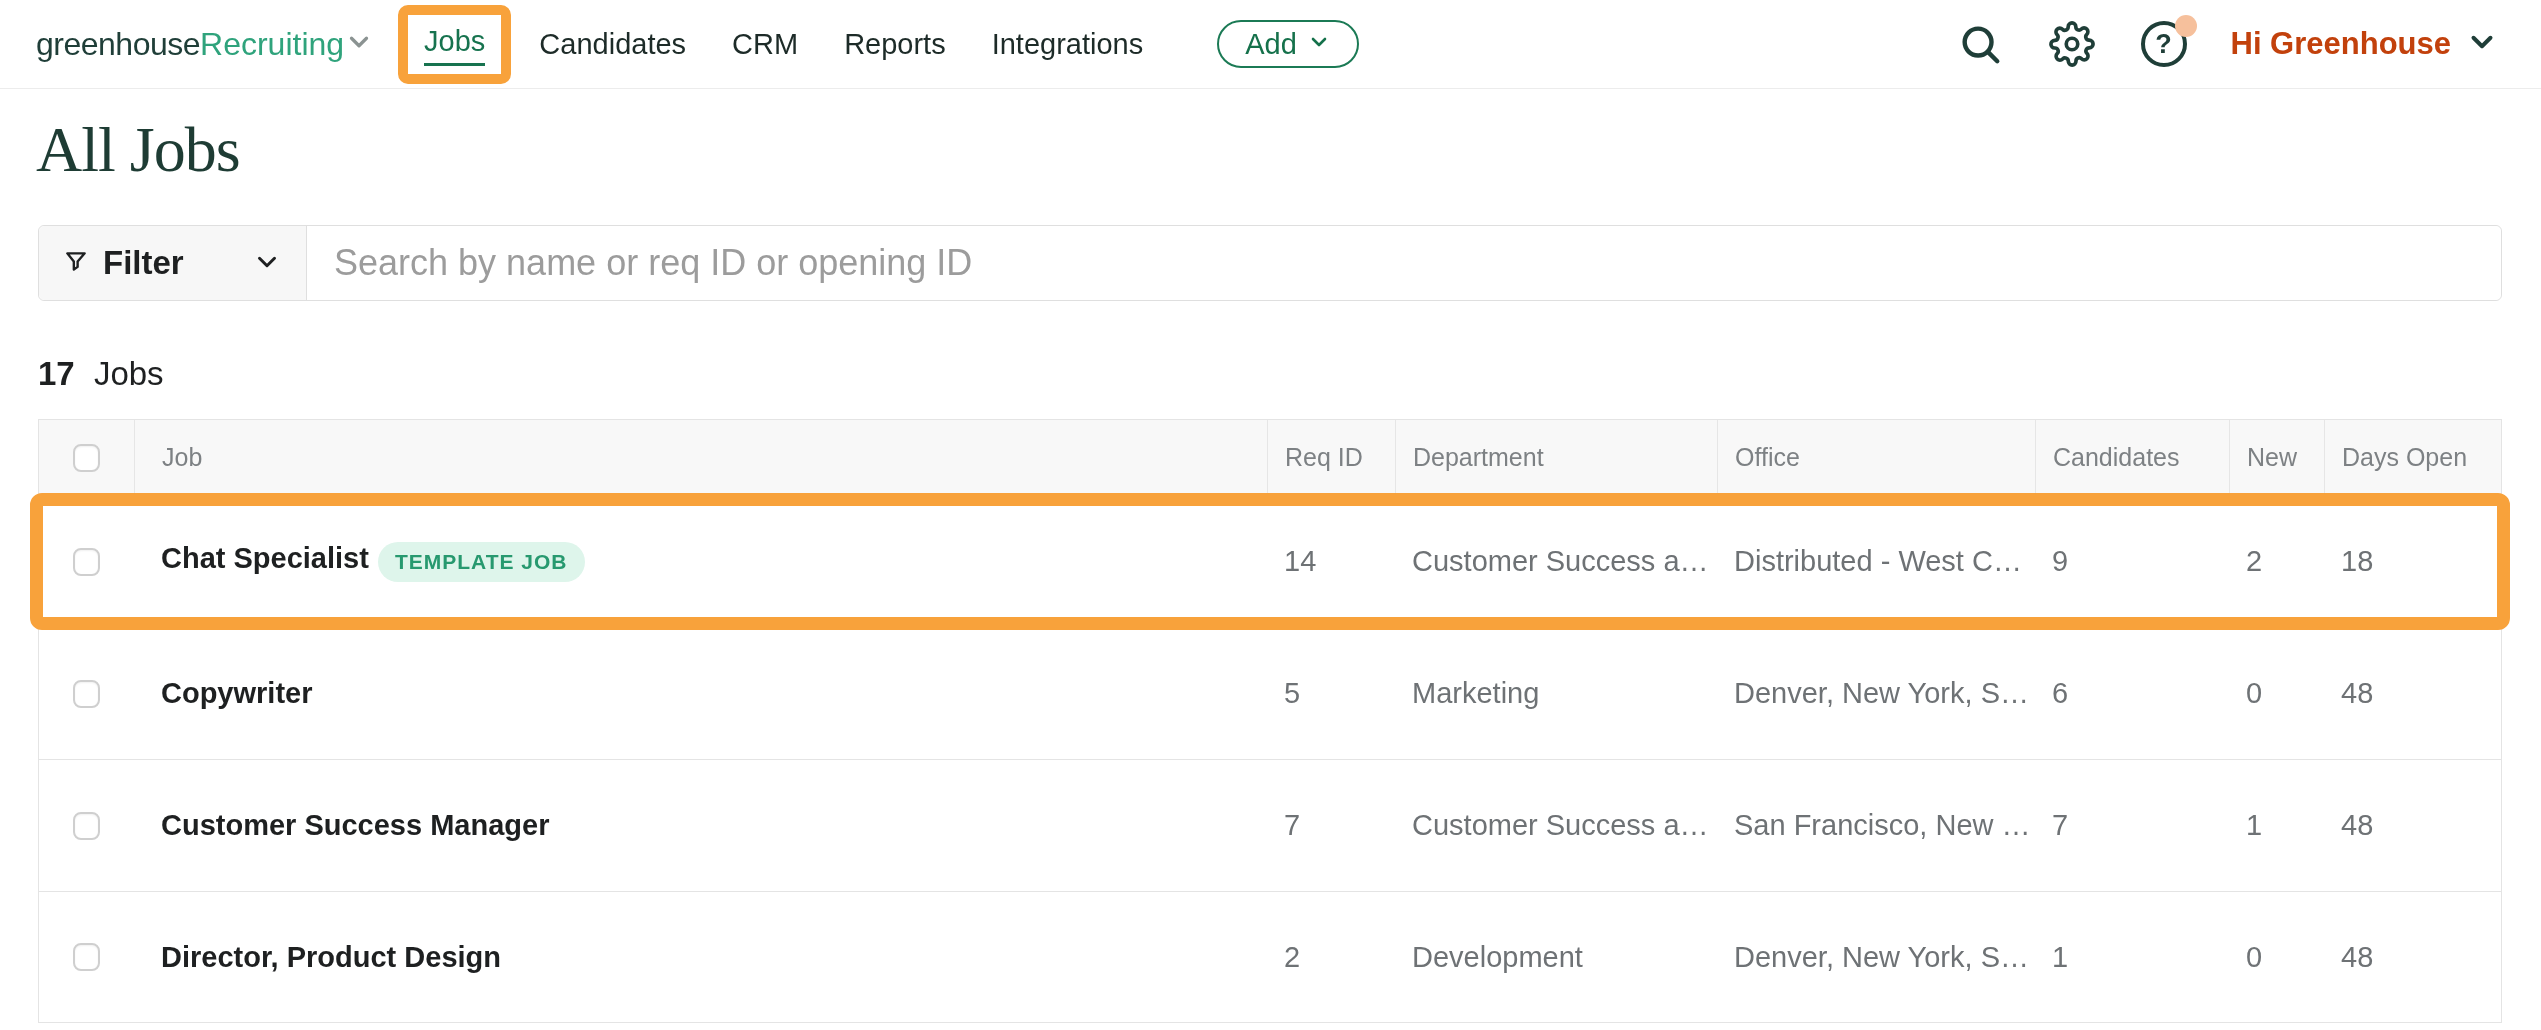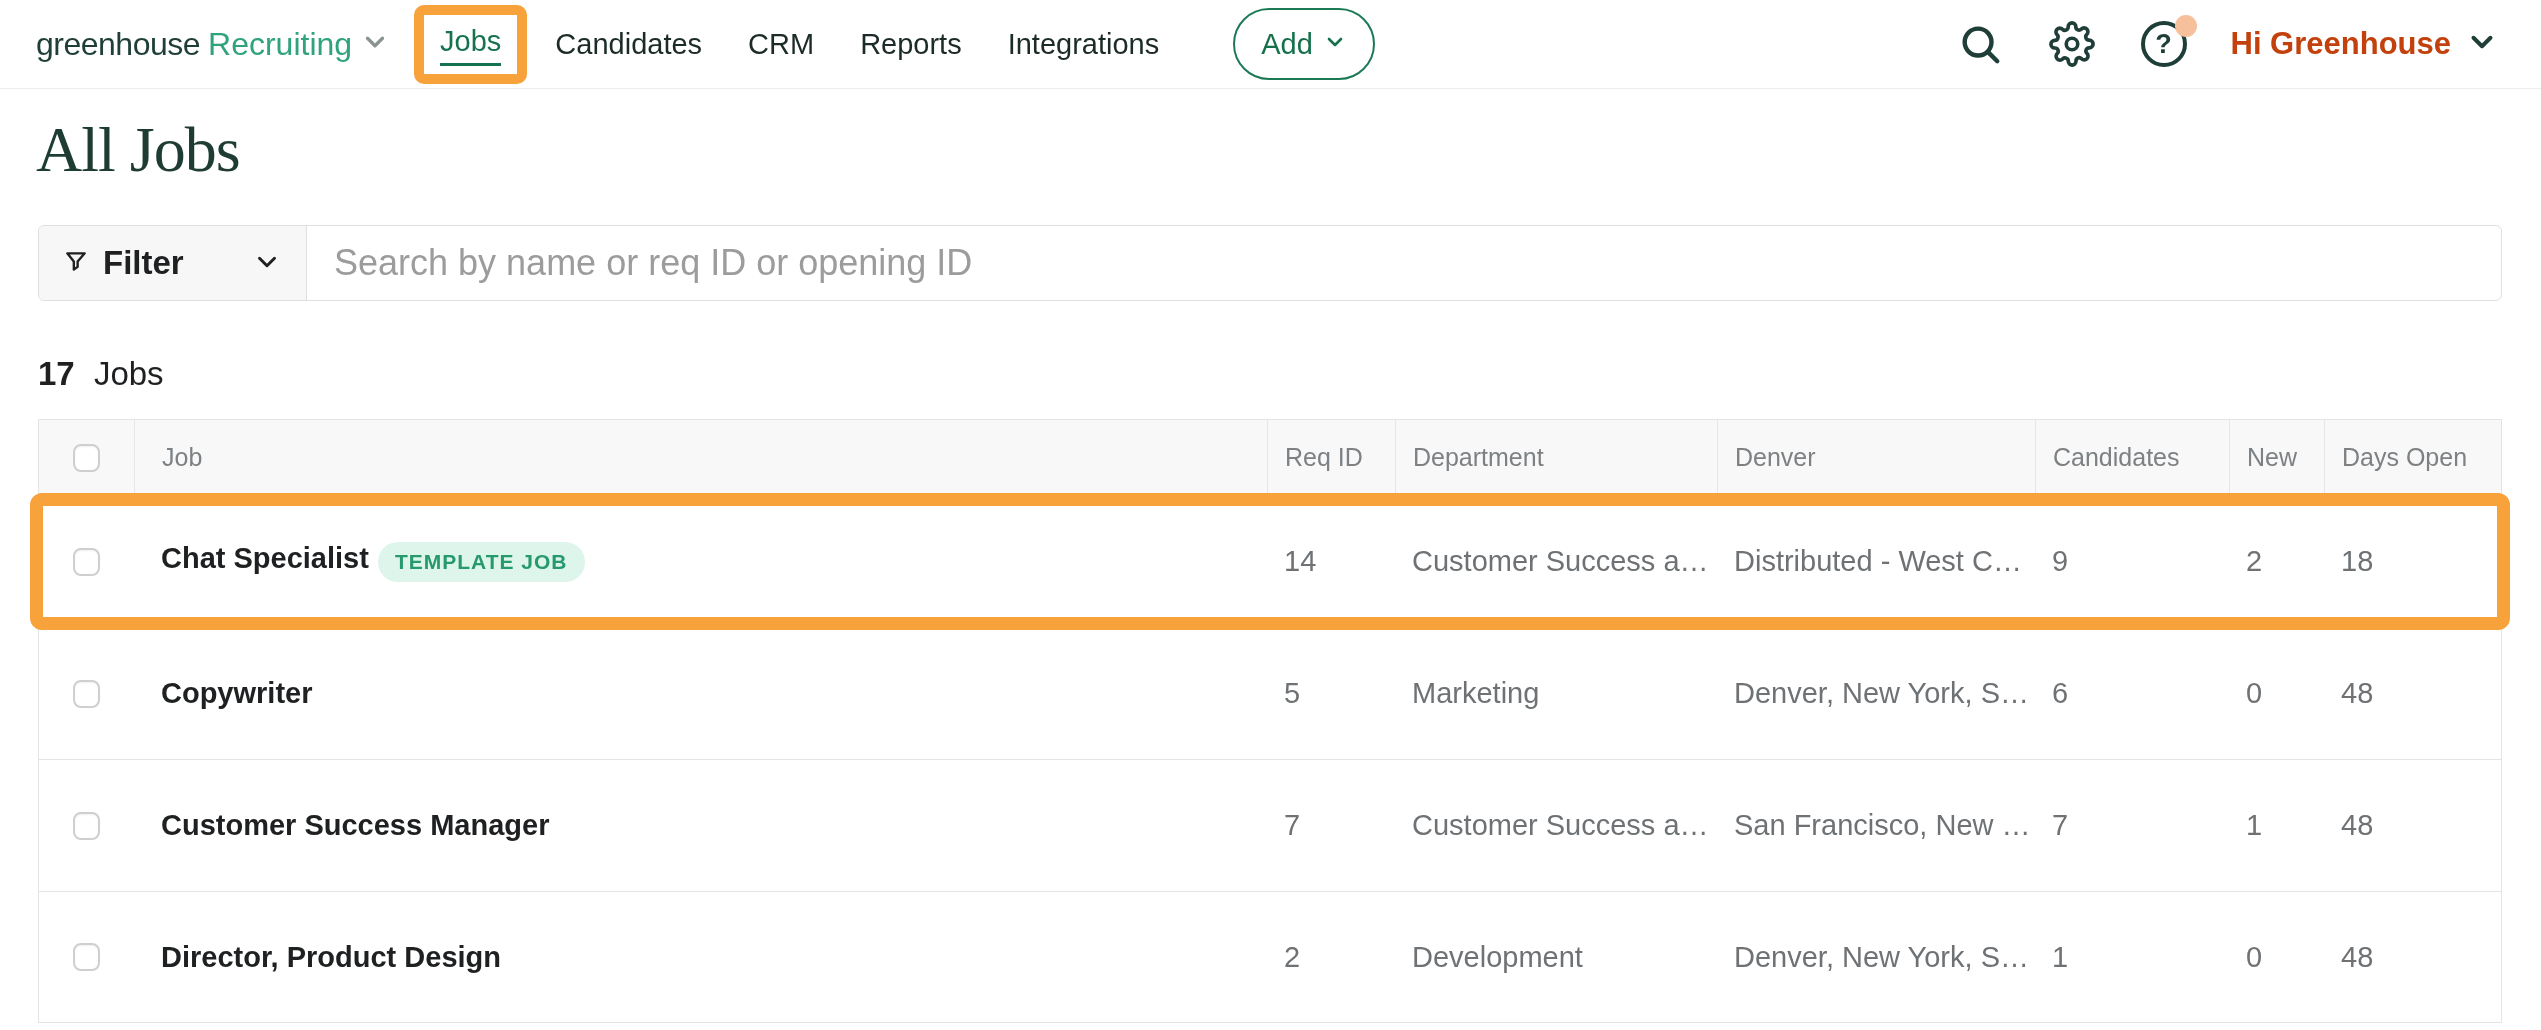--- a/index.html
+++ b/index.html
@@ -13,21 +13,21 @@
   .page { position: relative; width: 2541px; height: 1030px; background:#fff; }
 
   
   .topnav {
     height: 89px;
     display: flex; align-items: center;
     padding-left: 36px; padding-right: 42px;
     border-bottom: 1px solid #ececec;
     background: #fff;
   }
-  .logo { display: flex; align-items: center; gap: 8px; cursor: pointer; }
+  .logo { display: flex; align-items: center; gap: 0; cursor: pointer; }
   .logo .brand { font-size: 32px; font-weight: 500; color: #1f3e38; letter-spacing: -0.5px; }
   .logo .product { font-size: 32px; font-weight: 400; color: #2fa37c; }
   .chev { display: inline-block; }
   .logo .chev svg { stroke: #8b9392; }
 
   .nav-items { display: flex; align-items: center; margin-left: 24px; }
   .nav-link {
     font-size: 29px; color: #1d2b28; text-decoration: none;
     margin-right: 46px; cursor: pointer; white-space: nowrap;
   }
@@ -35,21 +35,21 @@
     border: 10px solid #f8a23b; border-radius: 10px;
     background: #fff; padding: 10px 16px 8px 16px;
     margin-right: 28px; display: inline-flex;
   }
   .jobs-link {
     font-size: 29px; font-weight: 500; color: #17734f; text-decoration: none;
     border-bottom: 3px solid #17734f; padding-bottom: 5px; cursor: pointer;
   }
   .add-btn {
     margin-left: 28px;
-    height: 72px; padding: 0 26px;
+    height: 48px; padding: 0 26px;
     border: 2px solid #1b7a55; border-radius: 999px; background: #fff;
     color: #15714b; font-size: 29px; font-family: inherit;
     display: inline-flex; align-items: center; gap: 10px; cursor: pointer;
   }
   .add-btn svg { stroke: #15714b; }
 
   .nav-right { margin-left: auto; display: flex; align-items: center; gap: 42px; }
   .icon-btn { position: relative; width: 50px; height: 50px; display: flex; align-items: center; justify-content: center; cursor: pointer; background: none; border: none; }
   .icon-btn svg { stroke: #1f3e38; }
   .help-circle {
@@ -245,21 +245,21 @@
       <div class="cell col-job">
         <span class="th-label">Job</span>
       </div>
       <div class="cell col-req">
         <span class="th-label">Req ID</span>
       </div>
       <div class="cell col-dept">
         <span class="th-label">Department</span>
       </div>
       <div class="cell col-office">
-        <span class="th-label">Denver</span>
+        <span class="th-label">Office</span>
       </div>
       <div class="cell col-cand">
         <span class="th-label">Candidates</span>
       </div>
       <div class="cell col-new">
         <span class="th-label">New</span>
       </div>
       <div class="cell col-days">
         <span class="th-label">Days Open</span>
       </div>

